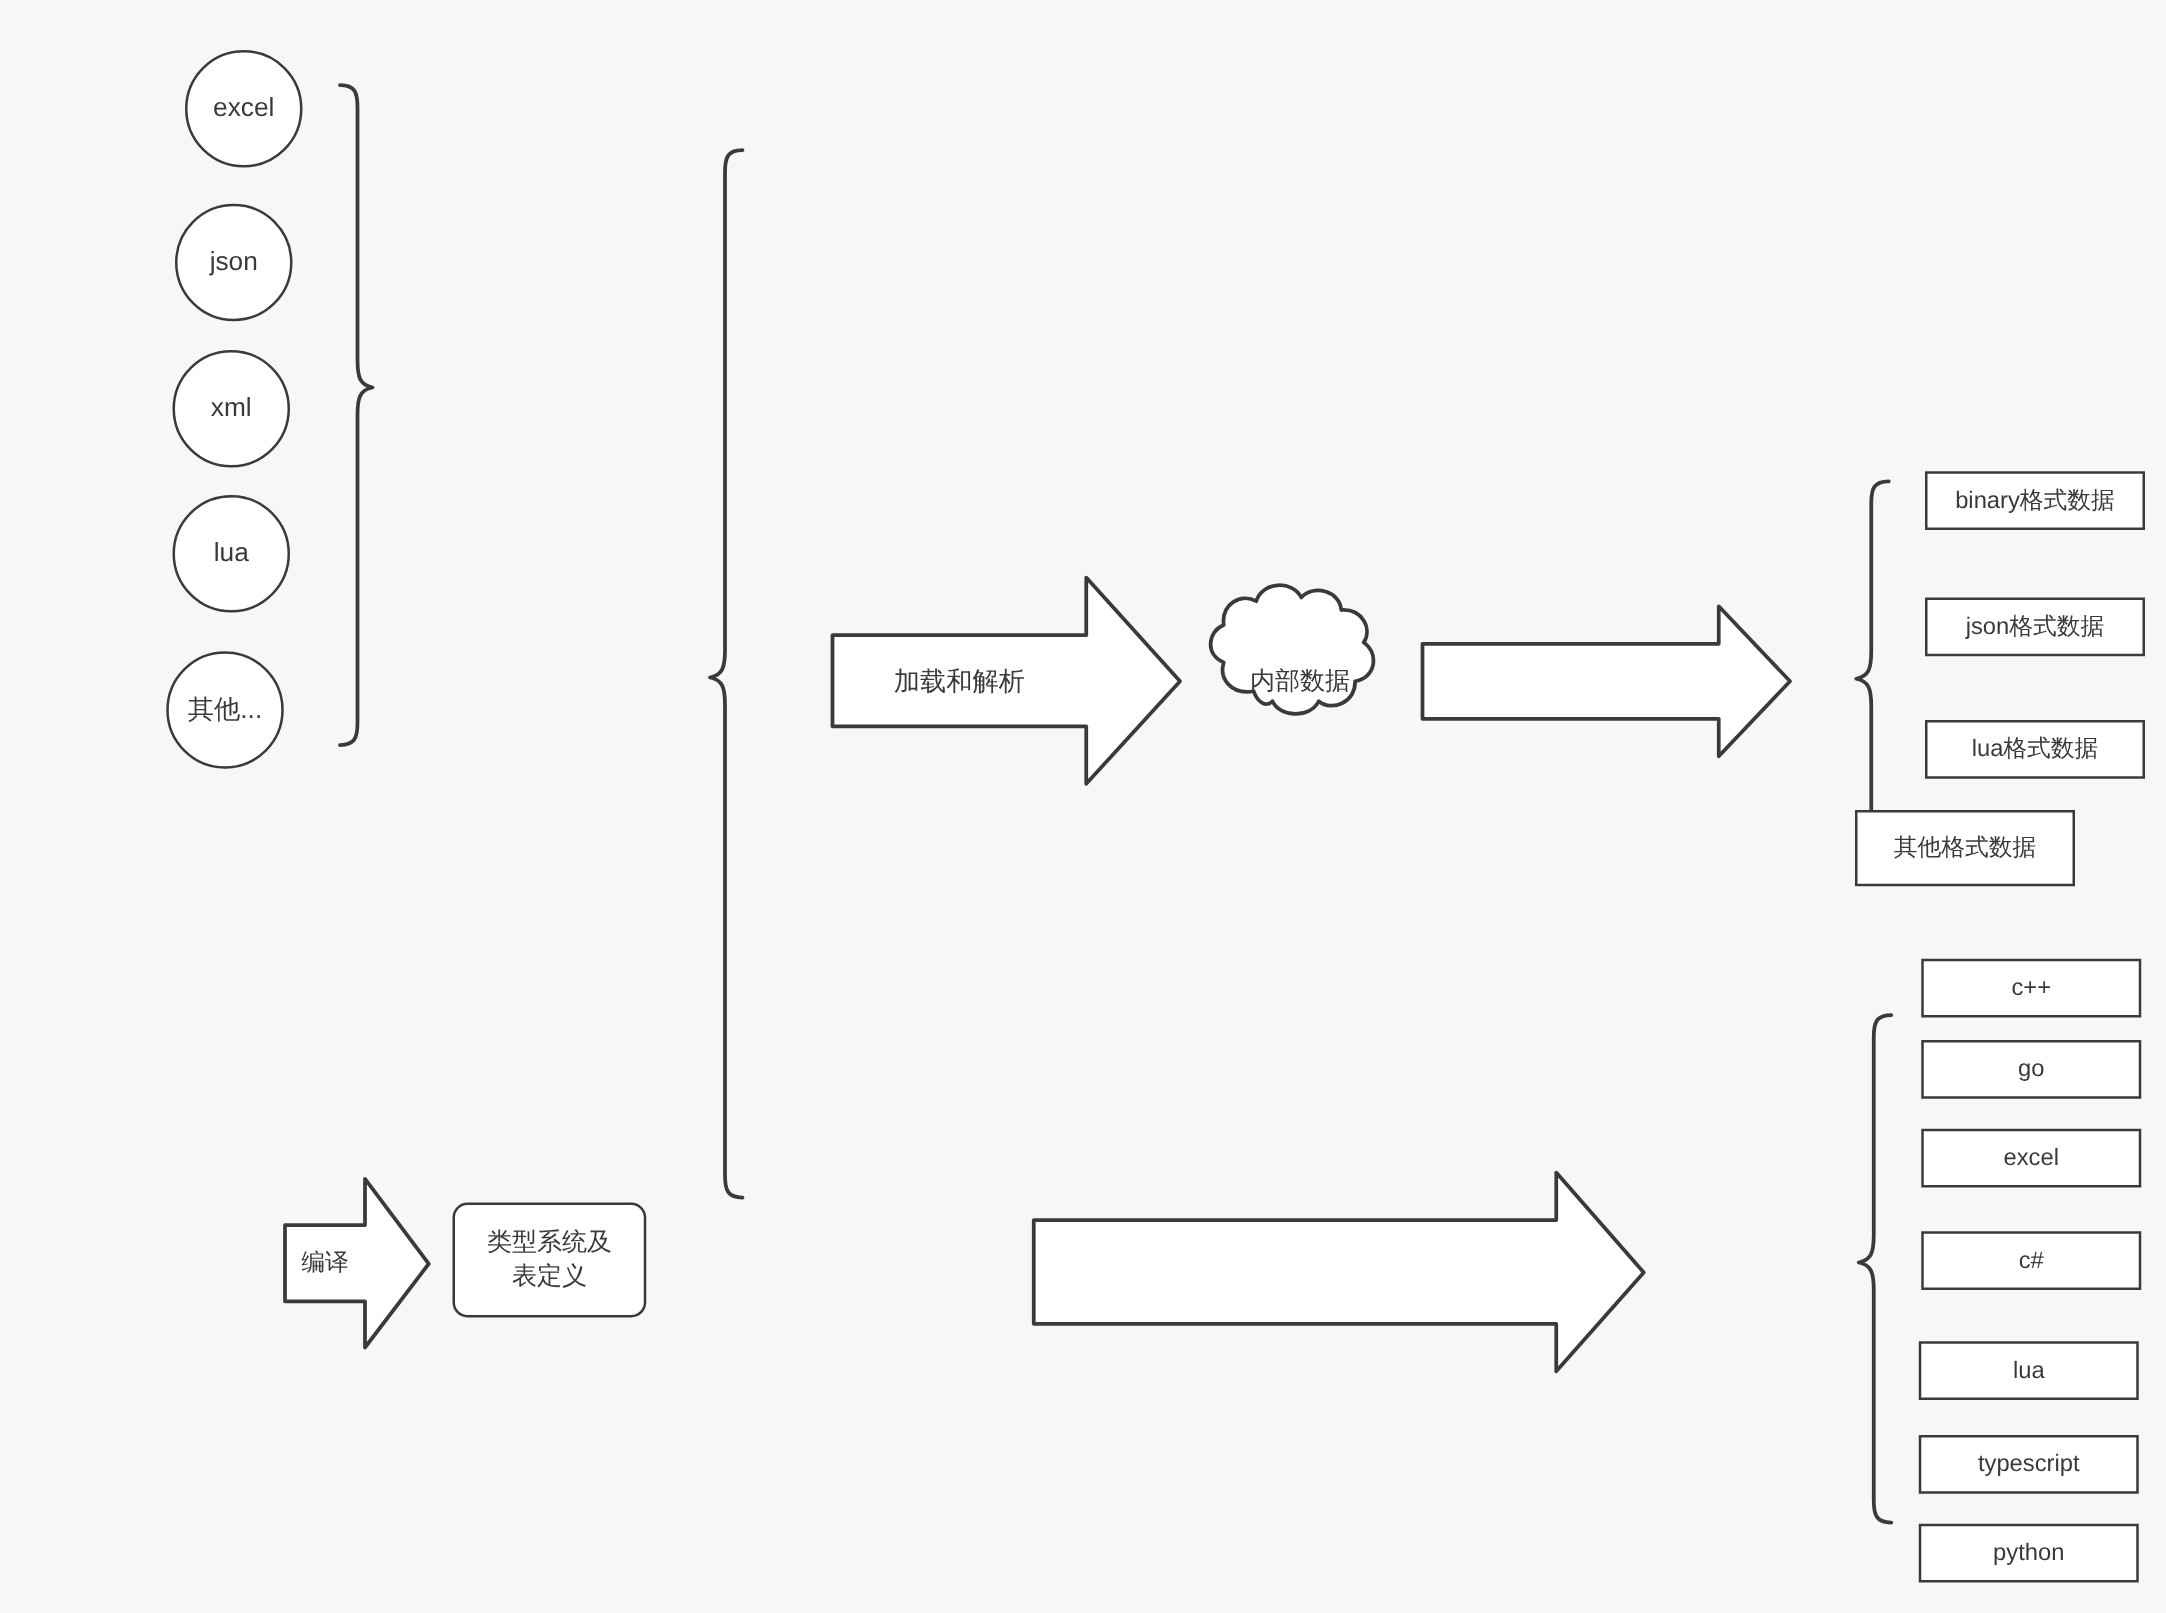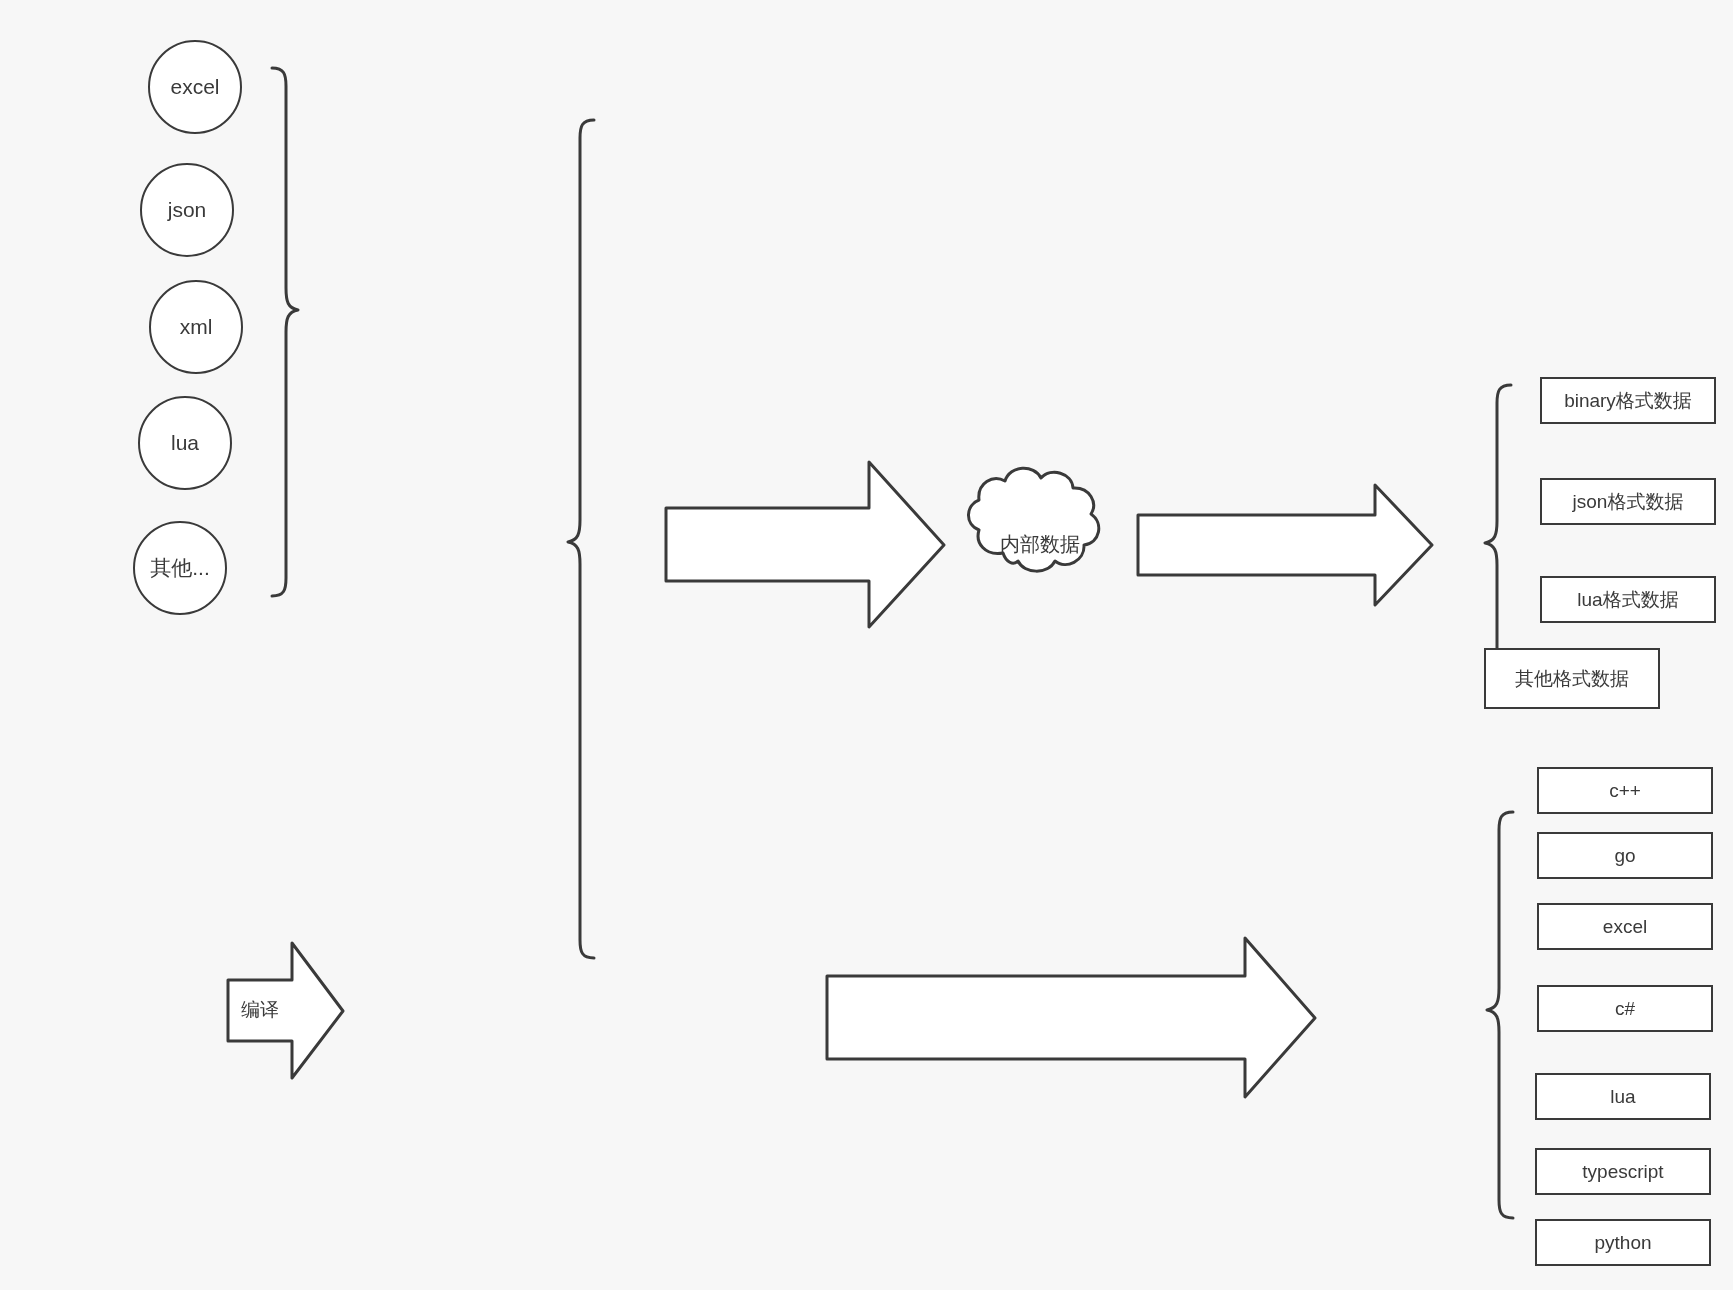--- a/index.html
+++ b/index.html
@@ -163,33 +163,36 @@
   </svg>
 
   <div class="node ellipse" style="left:148px; top:40px; width:94px; height:94px;">
     <span>excel</span>
   </div>
 
   <div class="node ellipse" style="left:140px; top:163px; width:94px; height:94px;">
     <span>json</span>
   </div>
 
-  <div class="node ellipse" style="left:149px; top:280px; width:94px; height:94px;">
+  <div class="node ellipse" style="left:138px; top:280px; width:94px; height:94px;">
     <span>xml</span>
   </div>
 
   <div class="node ellipse" style="left:138px; top:396px; width:94px; height:94px;">
     <span>lua</span>
   </div>
 
   <div class="node ellipse" style="left:133px; top:521px; width:94px; height:94px;">
     <span>其他...</span>
   </div>
 
 
+  <div class="arrow-label" style="left:666px; top:522px; width:203px; height:46px;">
+    <span>加载和解析</span>
+  </div>
 
   <div class="cloud-label" style="left:992px; top:522px; width:96px; height:44px;">
     <span>内部数据</span>
   </div>
 
 
   <div class="node rect small" style="left:1540px; top:377px; width:176px; height:47px;">
     <span>binary格式数据</span>
   </div>
 
@@ -203,20 +206,23 @@
 
   <div class="node rect small" style="left:1484px; top:648px; width:176px; height:61px;">
     <span>其他格式数据</span>
   </div>
 
 
   <div class="arrow-label smalltxt" style="left:228px; top:989px; width:64px; height:42px;">
     <span>编译</span>
   </div>
 
+  <div class="node rect rounded" style="left:362px; top:962px; width:155px; height:92px; font-size:20px;">
+    <span style="display:block; width:112px;">类型系统及表定义</span>
+  </div>
 
 
   <div class="node rect small" style="left:1537px; top:767px; width:176px; height:47px;">
     <span>c++</span>
   </div>
 
   <div class="node rect small" style="left:1537px; top:832px; width:176px; height:47px;">
     <span>go</span>
   </div>
 

